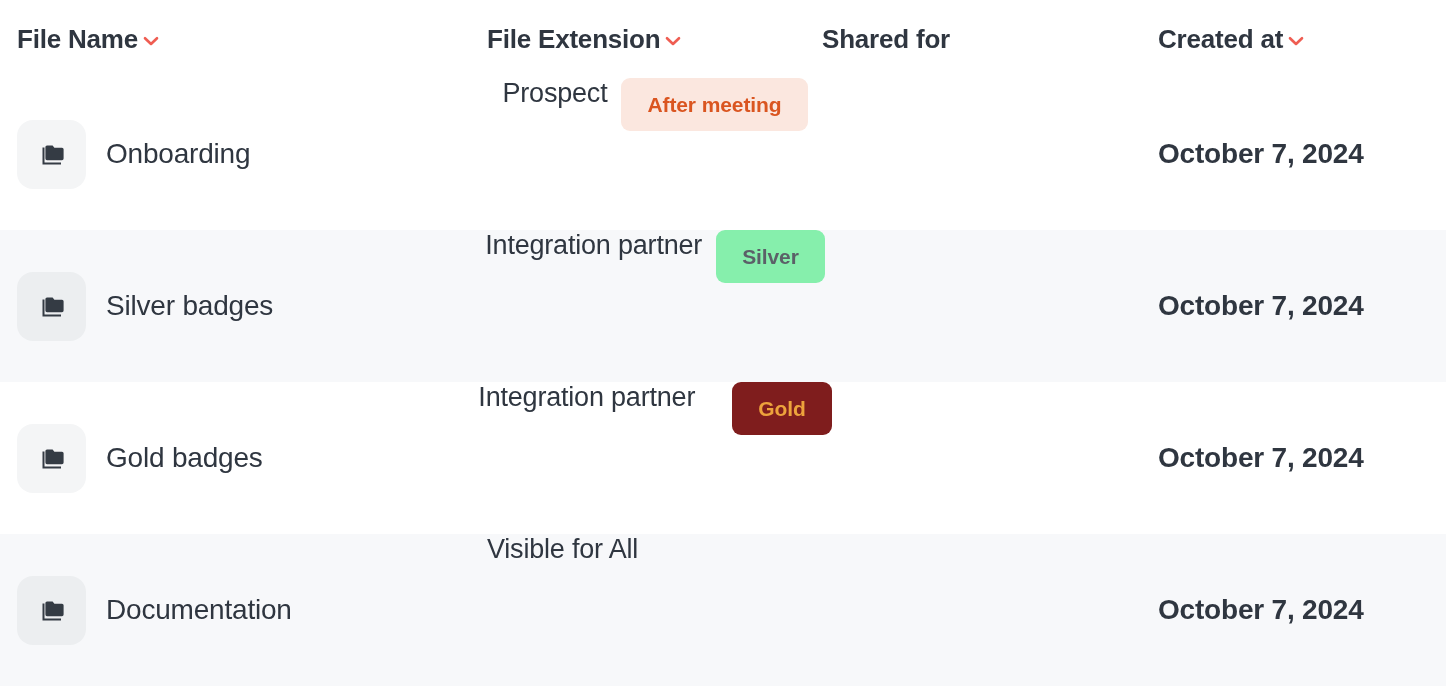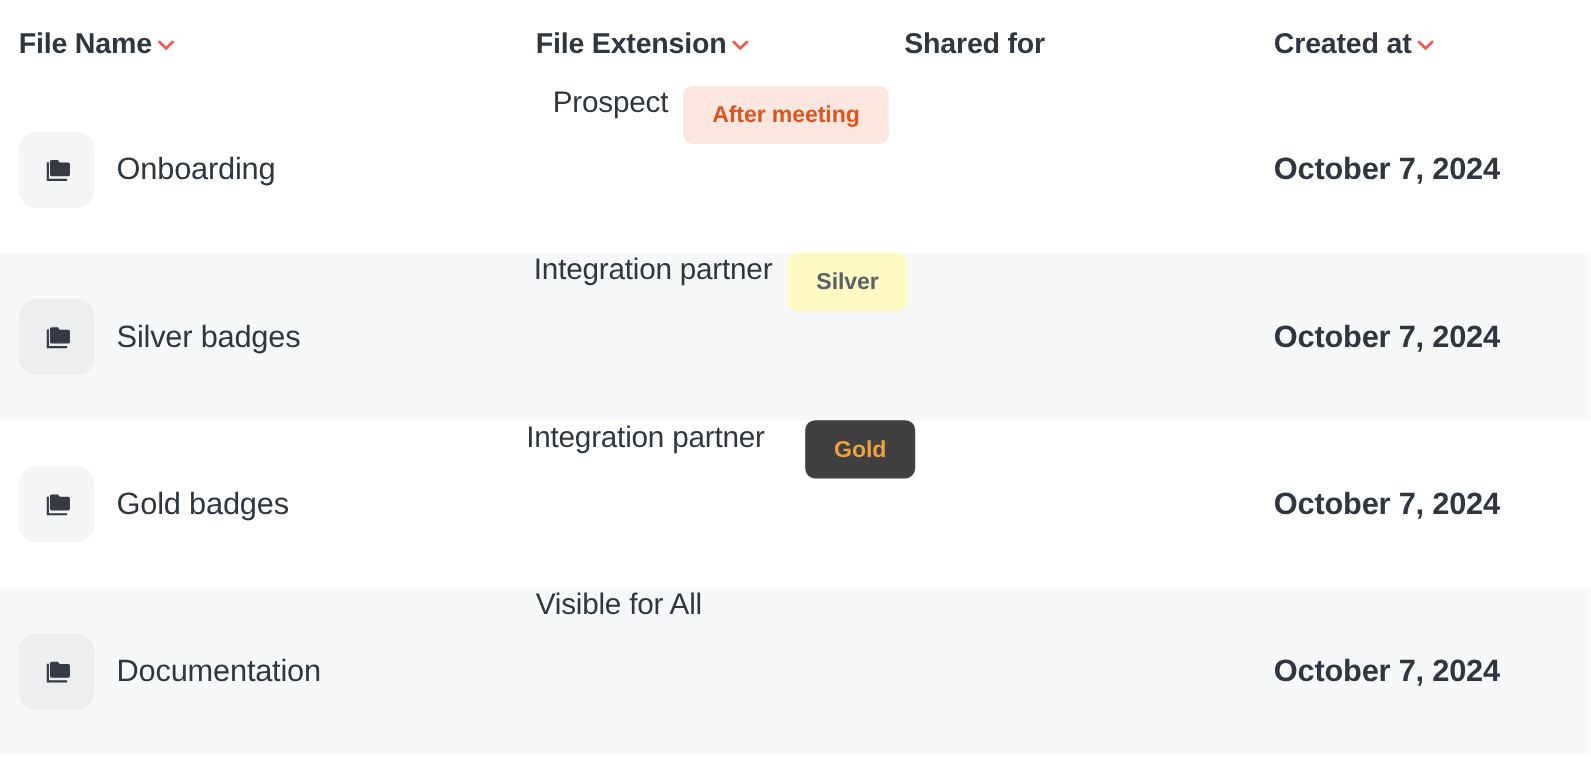--- a/index.html
+++ b/index.html
@@ -117,22 +117,22 @@
     justify-content: center;
     height: 53px;
     padding: 0 26px;
     border-radius: 9px;
     font-size: 21px;
     font-weight: bold;
     letter-spacing: -0.1px;
     white-space: nowrap;
   }
   .badge-after-meeting { background: #fbe7df; color: #da5520; }
-  .badge-silver        { background: #fef9c3; color: #5b6068; }
-  .badge-gold          { background: #404040; color: #eda33c; margin-left: 23px; }
+  .badge-silver        { background: #86efac; color: #5b6068; }
+  .badge-gold          { background: #7f1d1d; color: #eda33c; margin-left: 23px; }
 
   
   .extension-text {
     font-size: 27px;
     color: #2f3640;
     white-space: nowrap;
   }
 
   
   .created-text {

